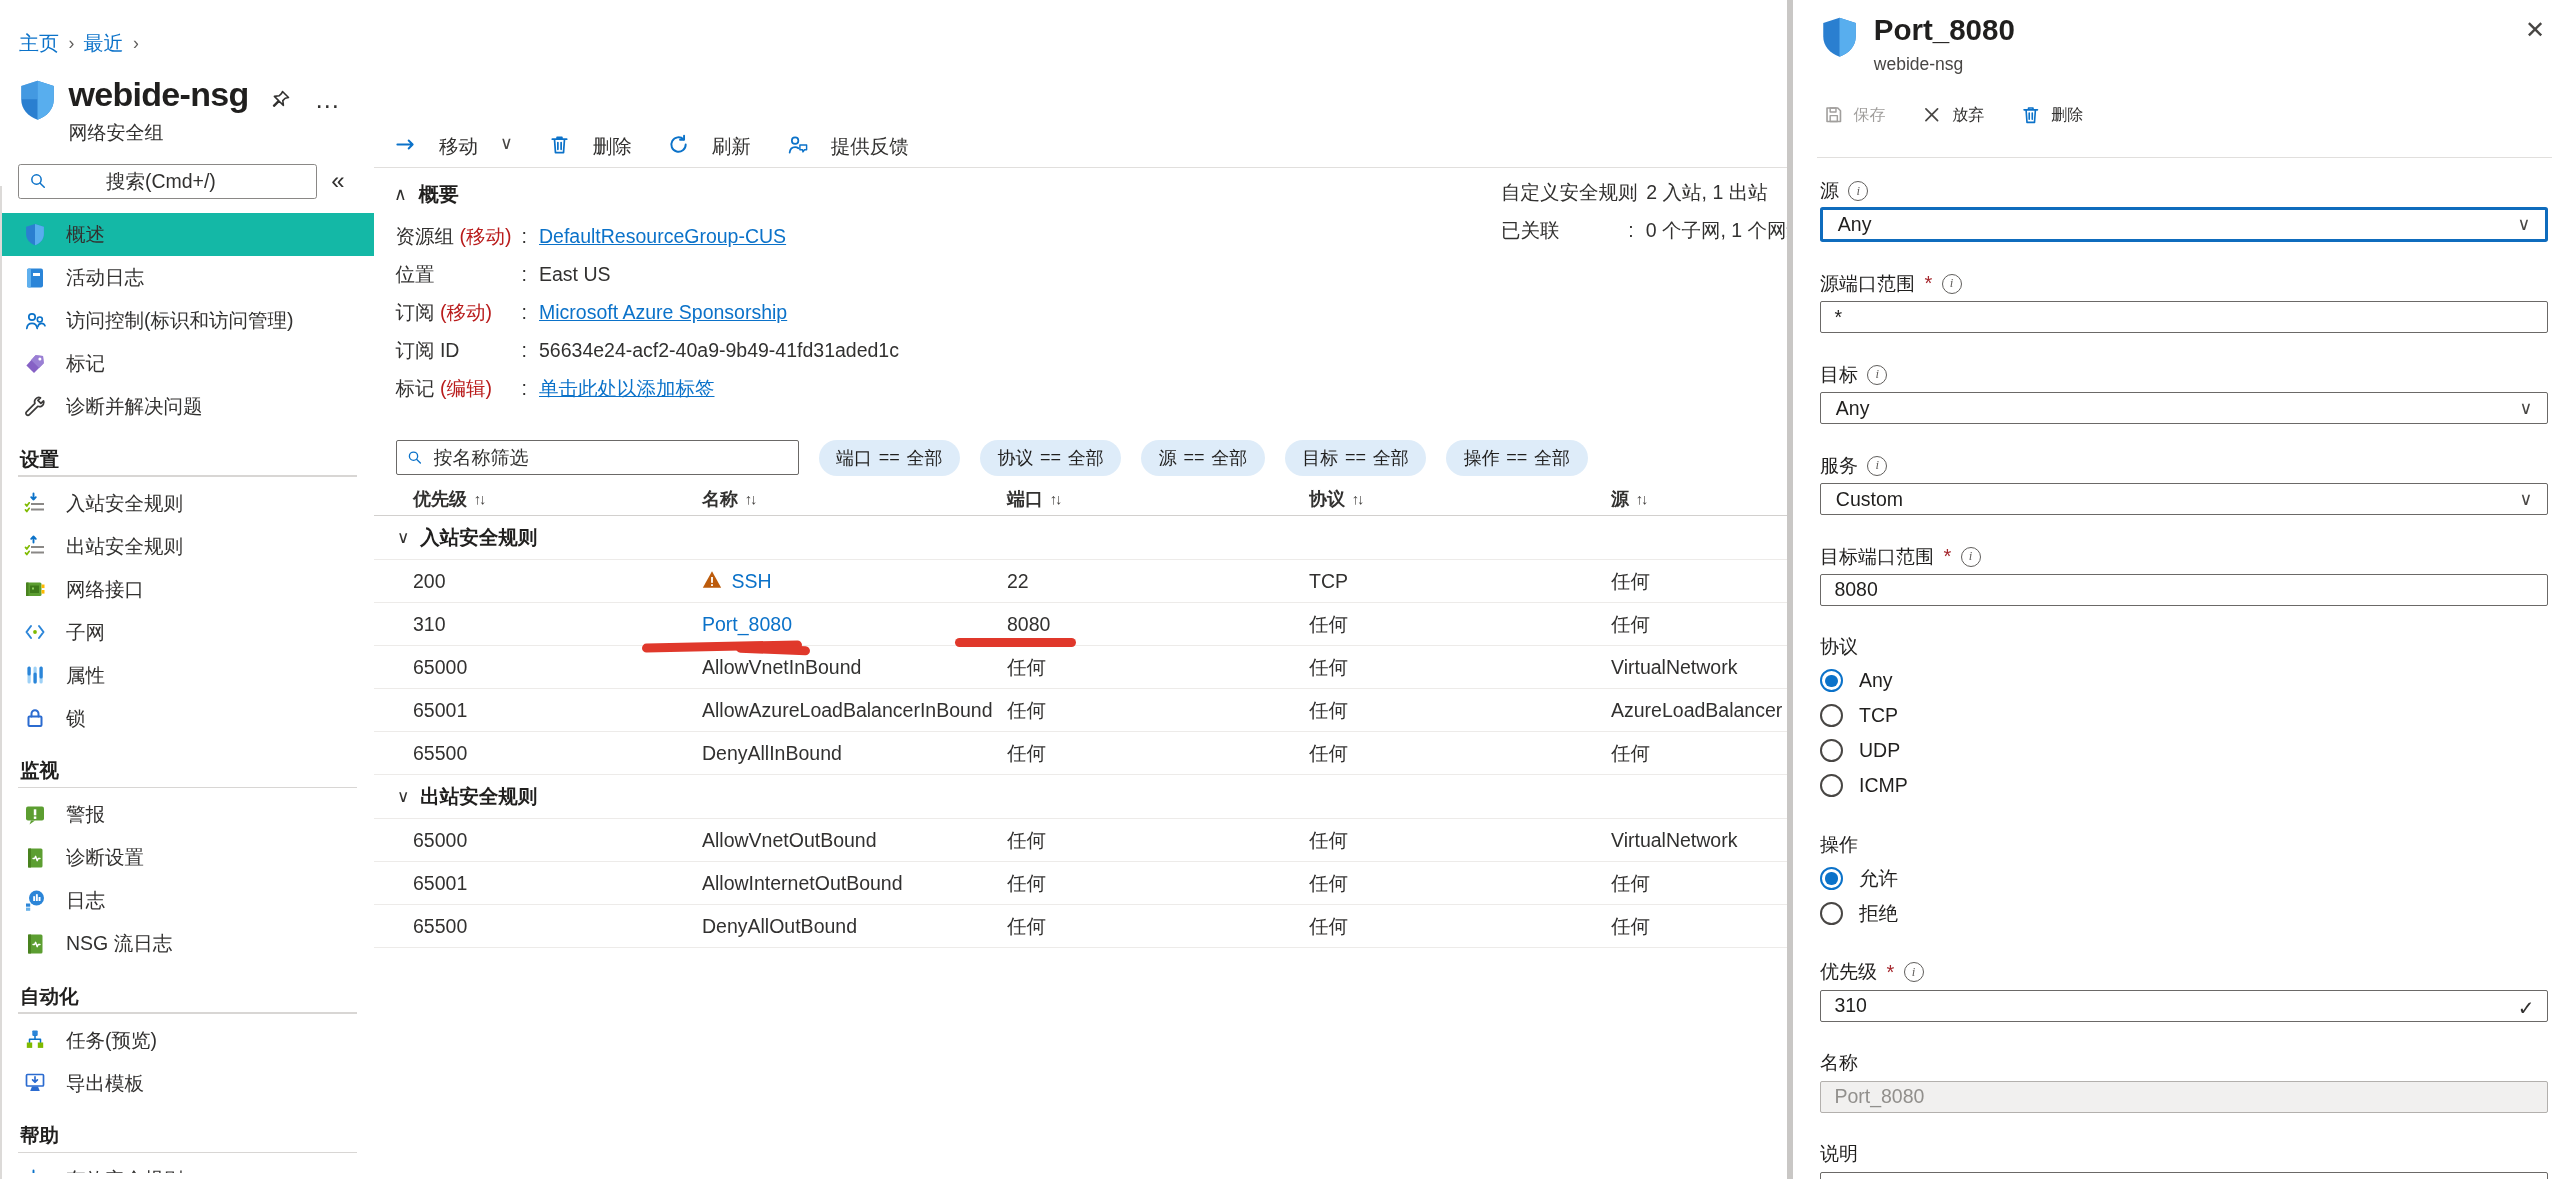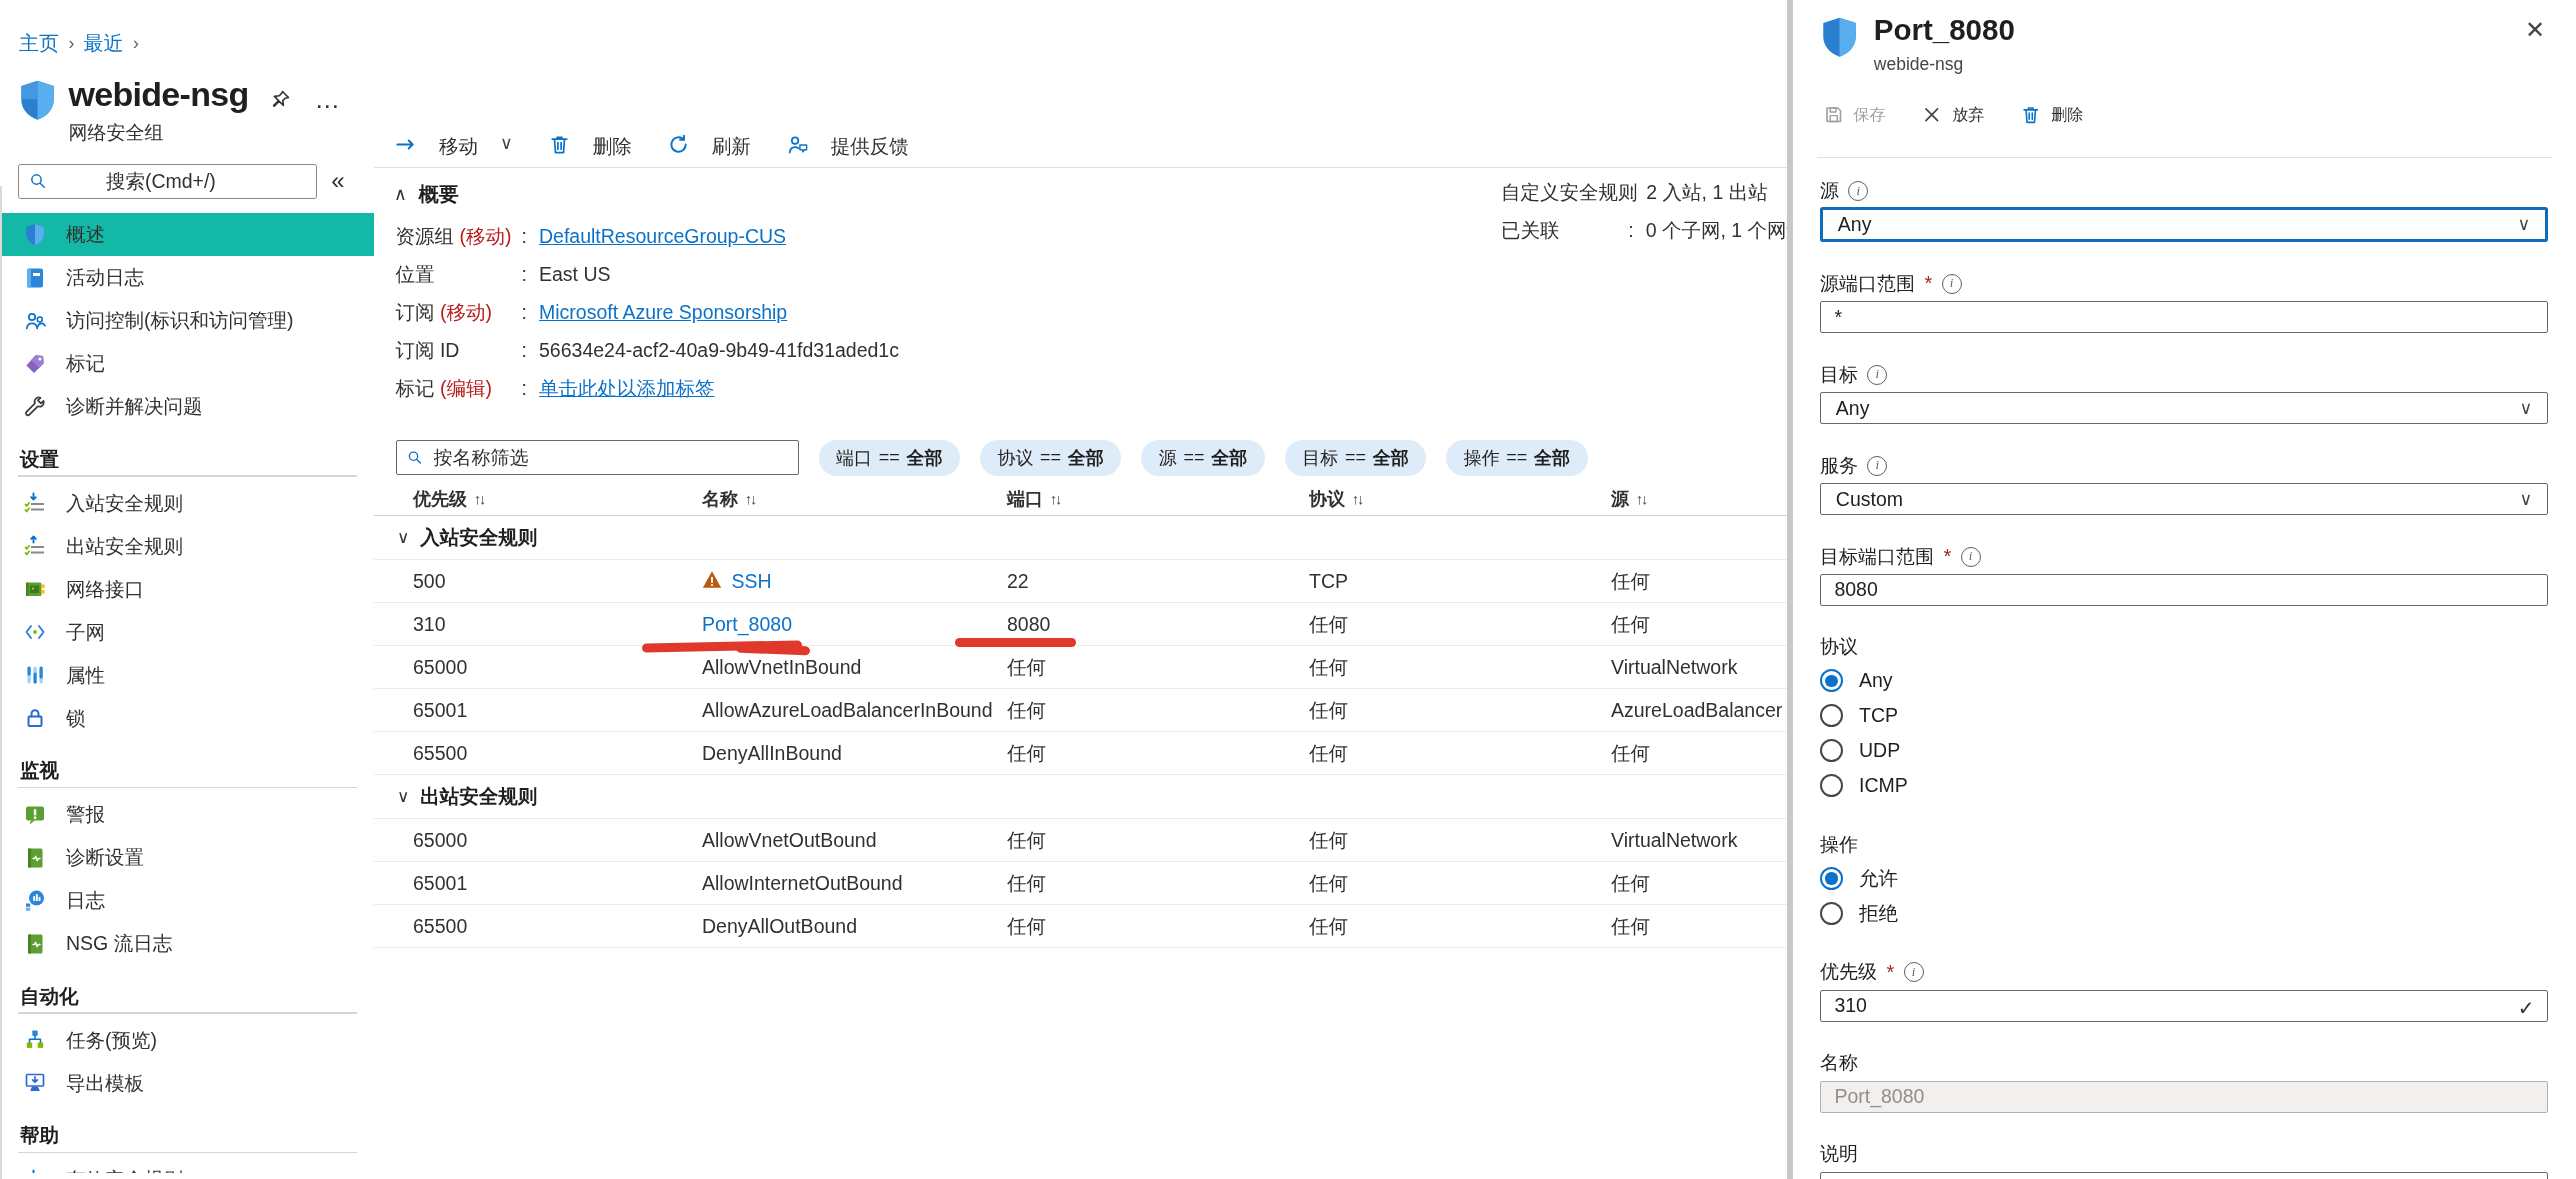--- a/index.html
+++ b/index.html
@@ -51,21 +51,21 @@
   a.vlink,.vlink{color:#0b72c9;text-decoration:underline;cursor:pointer;}
   .ov-right{position:absolute;left:1127px;top:173px;width:286px;font-size:19.5px;}
   .ov-right .ov-label{width:128px;}
   .ov-right .ov-value{overflow:hidden;width:142px;}
 
   .filterrow{display:flex;align-items:center;margin:32px 0 0 21.5px;gap:20px;}
   .f-search{width:403px;height:35px;border:1.3px solid #6b6967;border-radius:2px;display:flex;align-items:center;padding:0 9.4px;}
   .f-search input{border:none;outline:none;font-size:19px;width:100%;margin-left:8px;font-family:inherit;color:#323130;}
   .f-search input::placeholder{color:#323130;opacity:1;}
   .pill{height:36px;border-radius:18px;background:#deecf9;display:flex;align-items:center;padding:0 17.5px;font-size:18px;color:#201f1e;gap:6.7px;cursor:pointer;white-space:nowrap;}
-  .pill .pv{font-weight:700;}
+  .pill .pv{font-weight:400;}
   .pill:first-of-type{margin-left:19px;}
 
   .tbl{margin:6.7px 0 0 0;}
   .thead{display:grid;grid-template-columns:289px 305px 302px 302px 1fr;padding-left:39px;height:34px;align-items:center;border-bottom:1.3px solid #d2d0ce;}
   .th{font-size:18px;font-weight:600;color:#323130;display:flex;gap:6.7px;align-items:center;cursor:pointer;}
   .sort{font-size:14.8px;color:#484644;letter-spacing:-2px;}
   .srow{display:flex;align-items:center;height:44px;padding-left:23px;gap:10.7px;border-bottom:0.7px solid #edebe9;font-size:19.5px;font-weight:700;color:#201f1e;cursor:pointer;}
   .srow .chev{font-size:17px;font-weight:400;color:#323130;}
   .trow{position:relative;display:grid;grid-template-columns:289px 305px 302px 302px 1fr;padding-left:39px;height:43px;align-items:center;border-bottom:0.7px solid #edebe9;font-size:19.5px;color:#323130;cursor:pointer;}
   .cell{white-space:nowrap;overflow:hidden;}
@@ -465,21 +465,21 @@
             <span class="sort">↑↓</span>
           </div>
       </div>
 
       <div class="srow">
         <span class="chev">∨</span>
         <span>入站安全规则</span>
       </div>
 
       <div class="trow">
-        <div class="cell">500</div>
+        <div class="cell">200</div>
         <div class="cell namecell">
           <svg width="20" height="19" viewBox="0 0 24 22">
             <path d="M12 1 23 21H1Z" fill="#bc5b0c"></path>
             <rect x="10.9" y="8" width="2.2" height="7" fill="#fff"></rect>
             <rect x="10.9" y="16.6" width="2.2" height="2.2" fill="#fff"></rect>
           </svg>
           <span class="namelink">SSH</span>
         </div>
         <div class="cell">22</div>
         <div class="cell">TCP</div>

